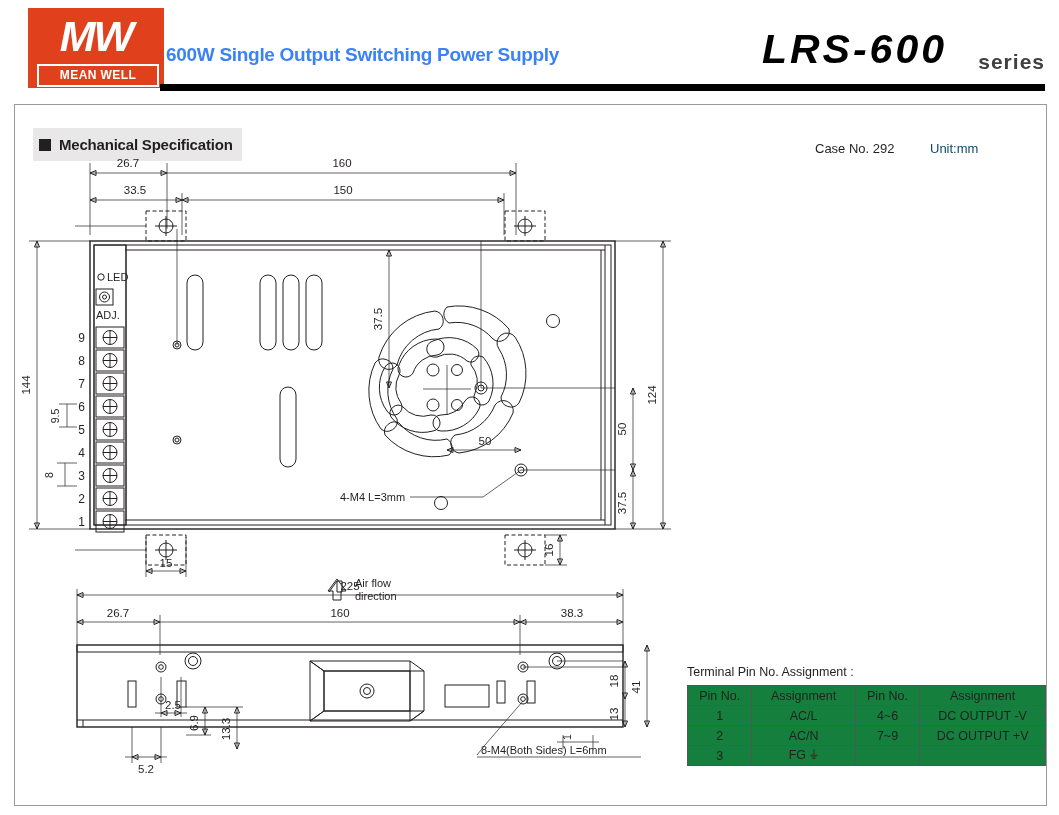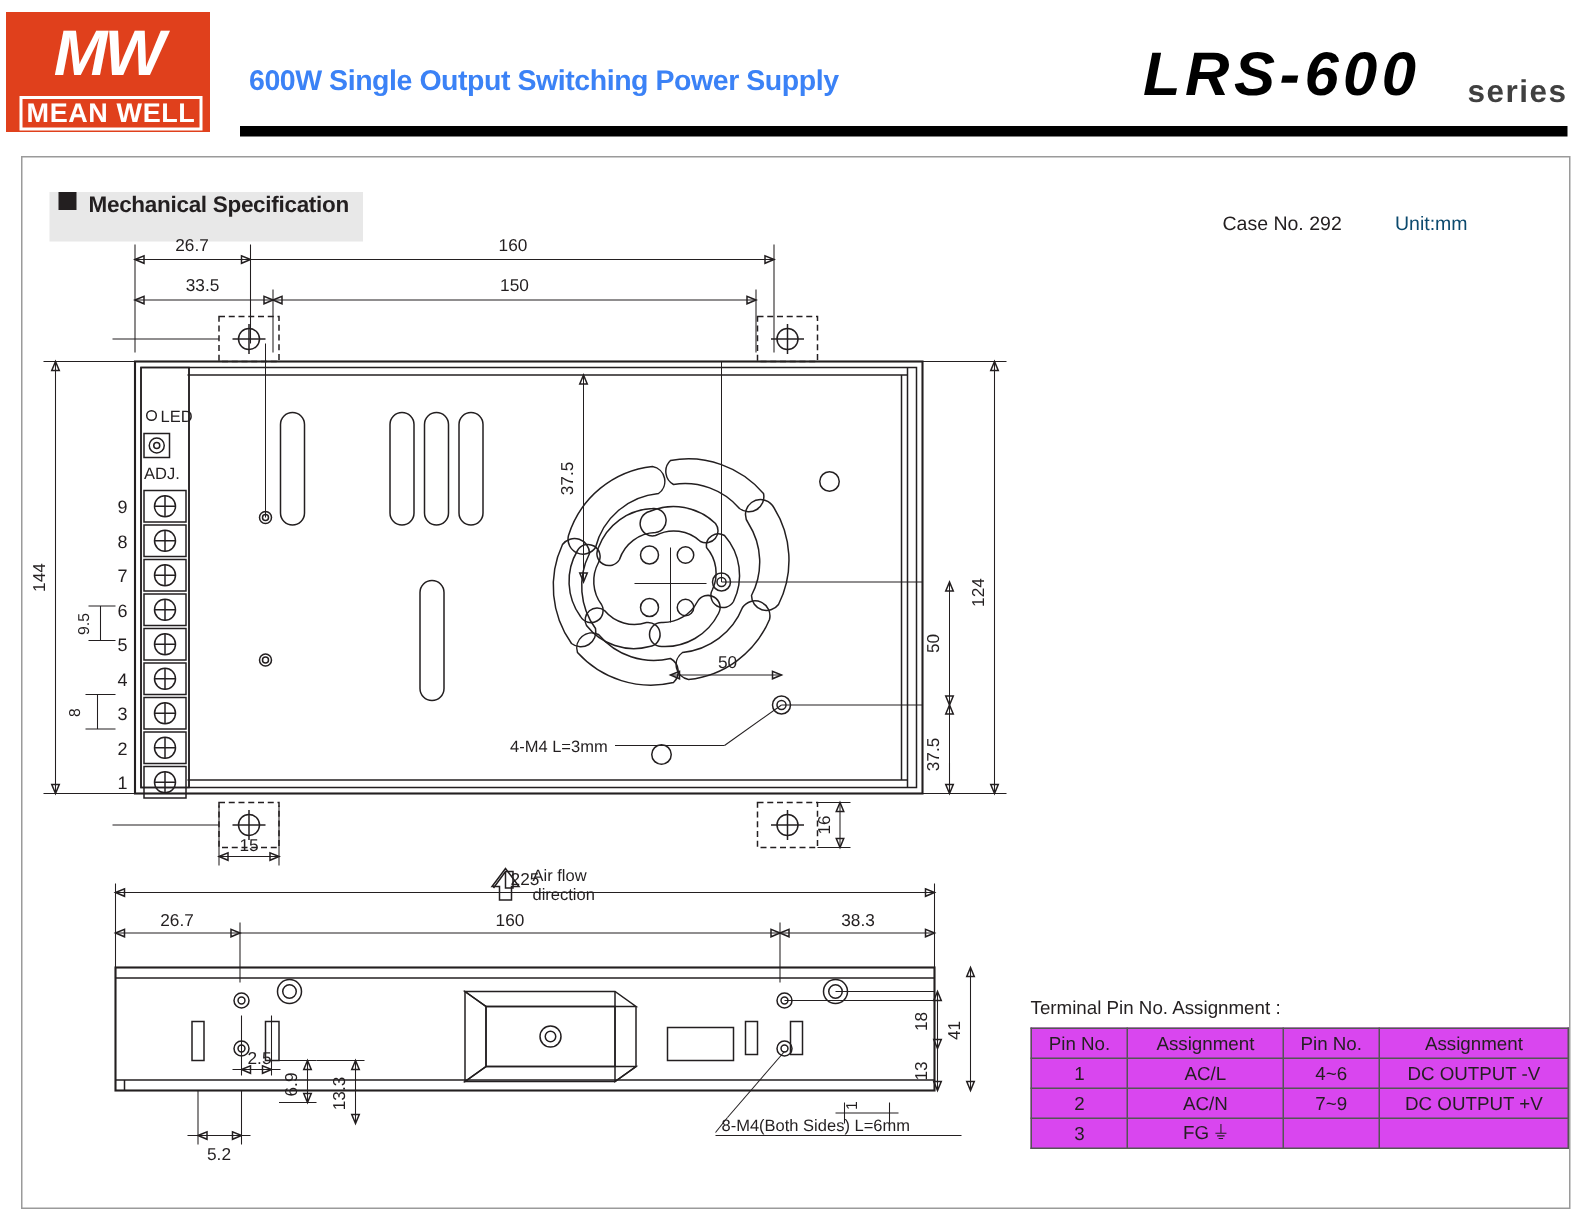--- a/index.html
+++ b/index.html
@@ -6,32 +6,32 @@
   body{
     width:1059px;height:815px;background:#fff;
     font-family:"Liberation Sans","DejaVu Sans",sans-serif;
     color:#231f20;overflow:hidden;position:relative;
   }
   .page{position:relative;width:1059px;height:815px;}
 
   
   .header{position:absolute;left:0;top:0;width:1059px;height:96px;}
   .logo{
-    position:absolute;left:4px;top:8px;width:136px;height:80px;
+    position:absolute;left:28px;top:8px;width:136px;height:80px;
     background:#e0401c;
   }
   .logo-mw{
     position:absolute;left:0;top:3px;width:136px;height:50px;
     color:#fff;font-weight:700;font-size:43px;font-style:italic;
     text-align:center;line-height:50px;letter-spacing:-2px;
     font-family:"Liberation Sans","DejaVu Sans",sans-serif;
   }
   .logo-name{
     position:absolute;left:9px;top:56px;width:118px;height:19px;
-    border:2px solid #fff;color:#fff;font-weight:700;font-size:18px;
+    border:2px solid #fff;color:#fff;font-weight:700;font-size:12px;
     text-align:center;line-height:19px;letter-spacing:.4px;
   }
   .subtitle{
     position:absolute;left:166px;top:44px;
     font-size:19px;font-weight:700;color:#3b82f6;letter-spacing:-.3px;
     white-space:nowrap;
   }
   .model{
     position:absolute;right:112px;top:29px;
     font-size:41px;font-weight:700;letter-spacing:3px;
@@ -45,21 +45,21 @@
     position:absolute;left:160px;top:84px;width:885px;height:7px;background:#000;
   }
 
   
   .frame{
     position:absolute;left:14px;top:104px;width:1031px;height:700px;
     border:1px solid #9a9a9a;background:#fff;
   }
   .sec-title{
     position:absolute;left:18px;top:23px;height:33px;
-    background:#e8e8e8;padding:0 9px 0 6px;display:flex;align-items:flex-start;gap:8px;
+    background:#e8e8e8;padding:0 9px 0 6px;display:flex;align-items:center;gap:8px;
   }
   .sec-sq{width:12px;height:12px;background:#231f20;display:inline-block;}
   .sec-txt{font-size:15px;font-weight:700;color:#231f20;letter-spacing:-.2px;}
   .caseno{
     position:absolute;left:800px;top:36px;font-size:13px;color:#231f20;white-space:nowrap;
   }
   .unit{
     position:absolute;left:915px;top:36px;font-size:13px;color:#0c4a6e;white-space:nowrap;
   }
 
@@ -72,21 +72,21 @@
   .dash{stroke:#231f20;stroke-width:1;fill:none;stroke-dasharray:4,2.5;}
   .dimtxt{font-family:"Liberation Sans","DejaVu Sans",sans-serif;font-size:11.5px;fill:#231f20;}
   .dimtxt-s{font-family:"Liberation Sans","DejaVu Sans",sans-serif;font-size:10.5px;fill:#231f20;}
   .lbl{font-family:"Liberation Sans","DejaVu Sans",sans-serif;font-size:11px;fill:#231f20;}
   .pin{font-family:"Liberation Sans","DejaVu Sans",sans-serif;font-size:12px;fill:#231f20;}
 
   
   .tbl-cap{position:absolute;left:672px;top:560px;font-size:12.5px;color:#231f20;}
   table.pintbl{
     position:absolute;left:672px;top:580px;border-collapse:collapse;
-    font-size:12.5px;color:#231f20;background:#d946ef;
+    font-size:12.5px;color:#231f20;background:#15803d;
   }
   table.pintbl td{
     border:1px solid #555;text-align:center;height:19px;padding:0 4px;white-space:nowrap;
   }
   .c1{width:56px;} .c2{width:96px;} .c3{width:56px;} .c4{width:118px;}
 </style>
 </head>
 <body>
 
 <div class="page">

